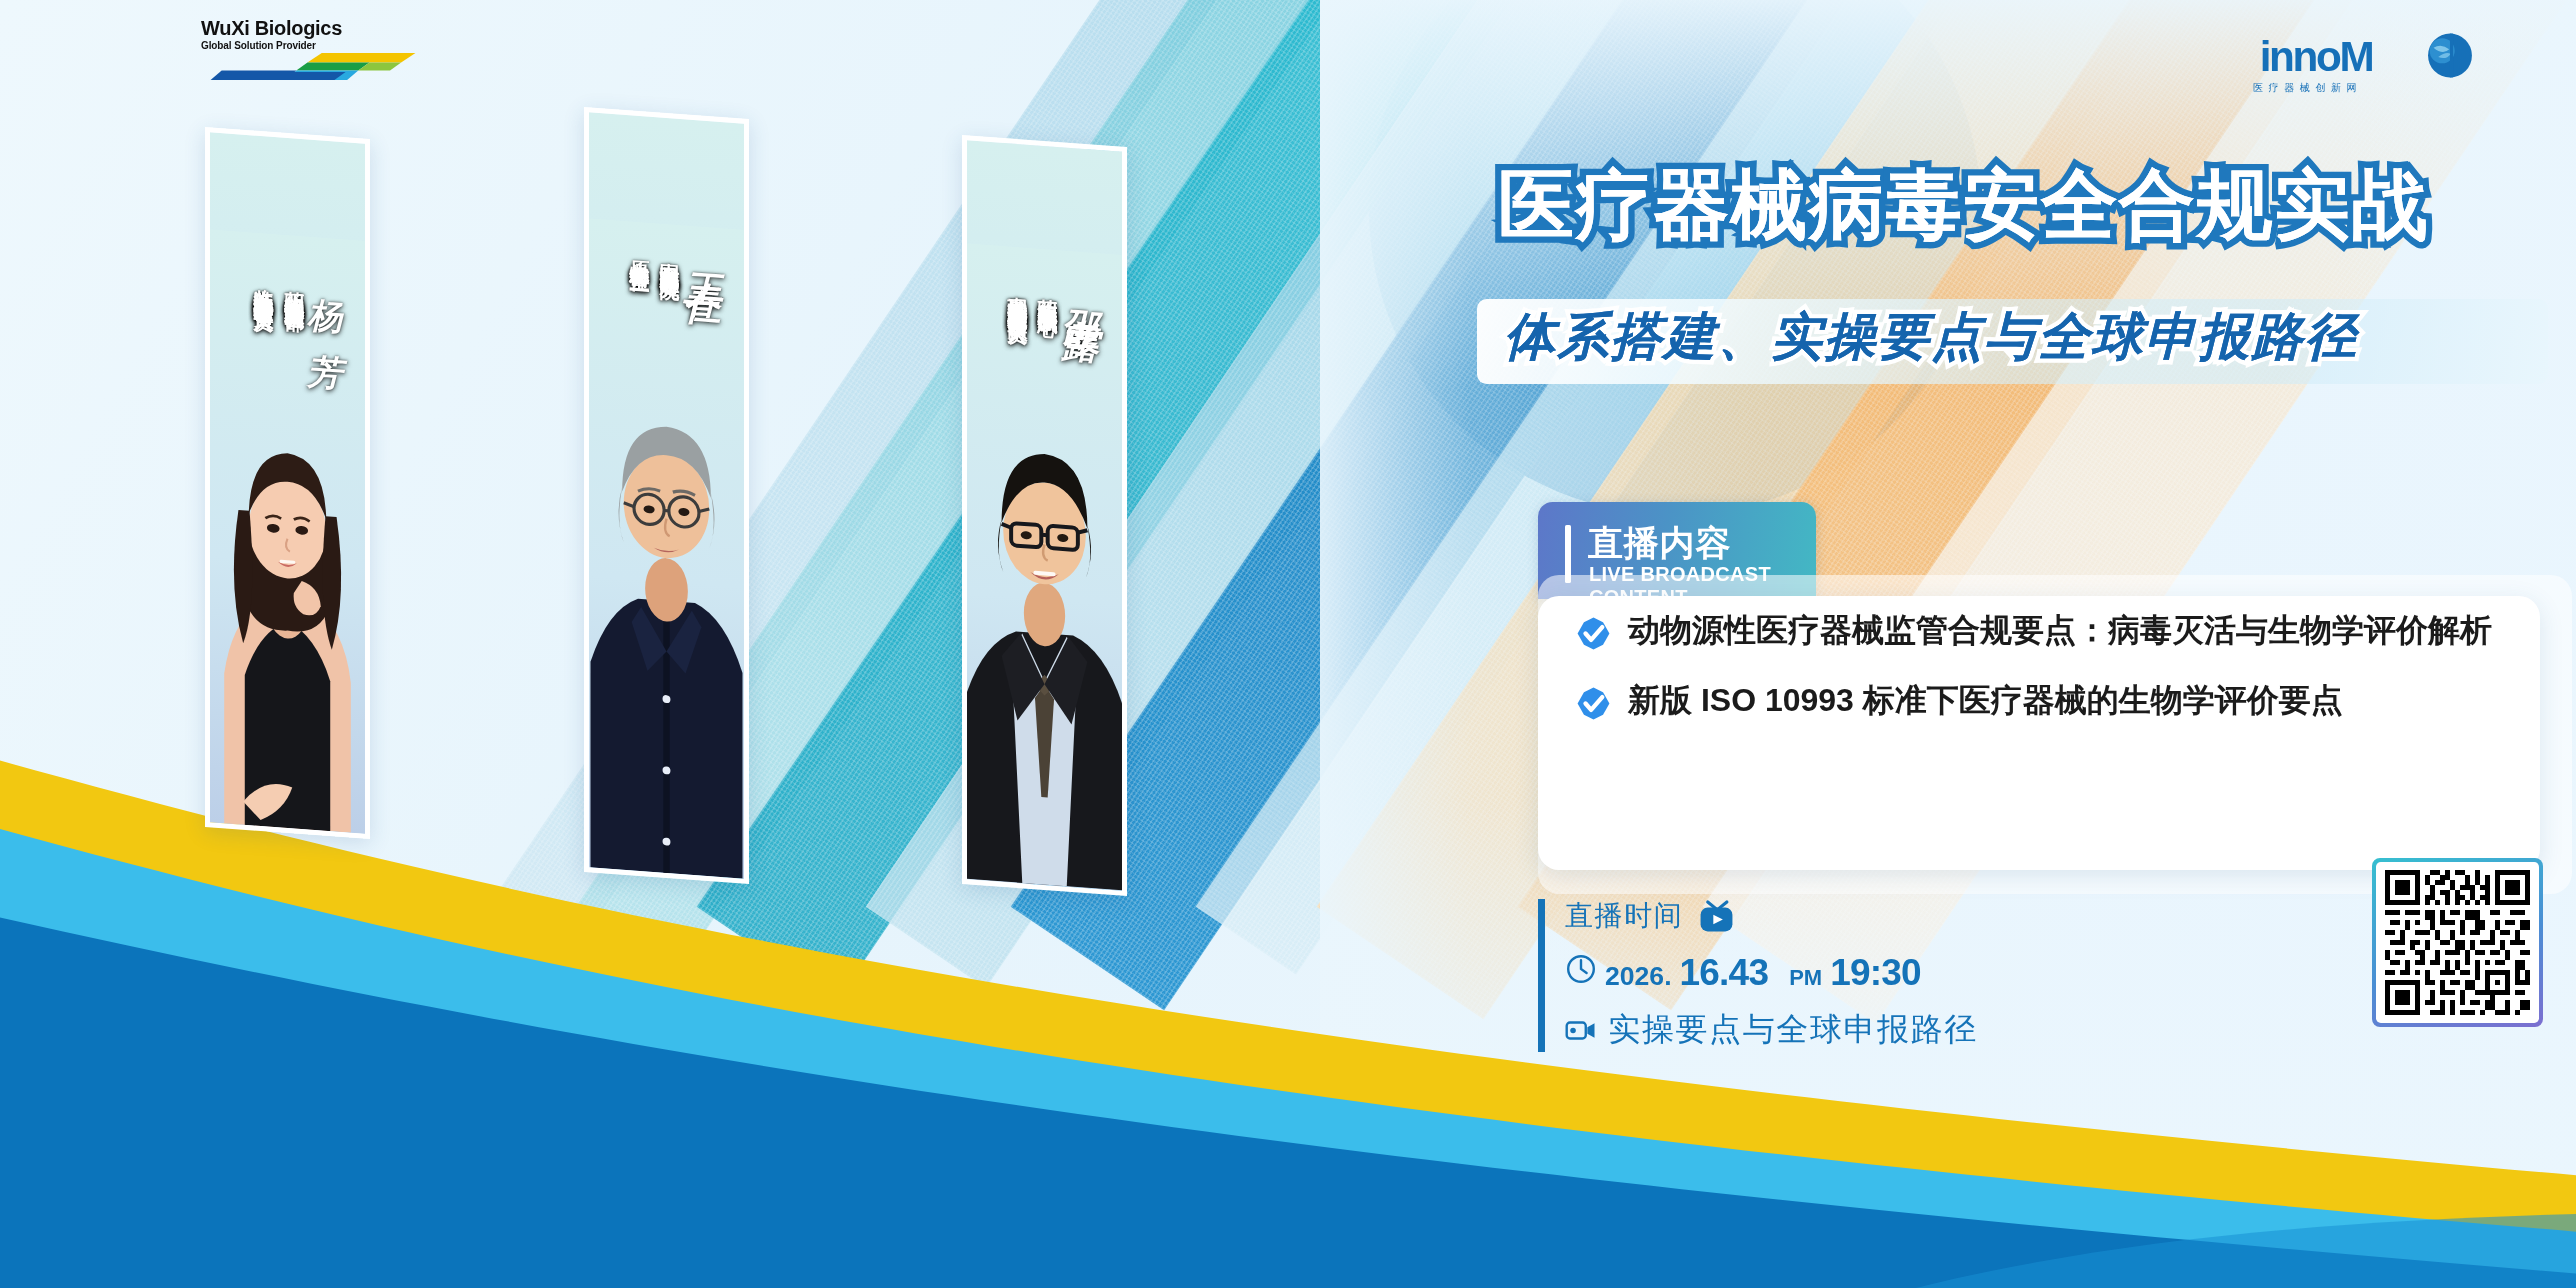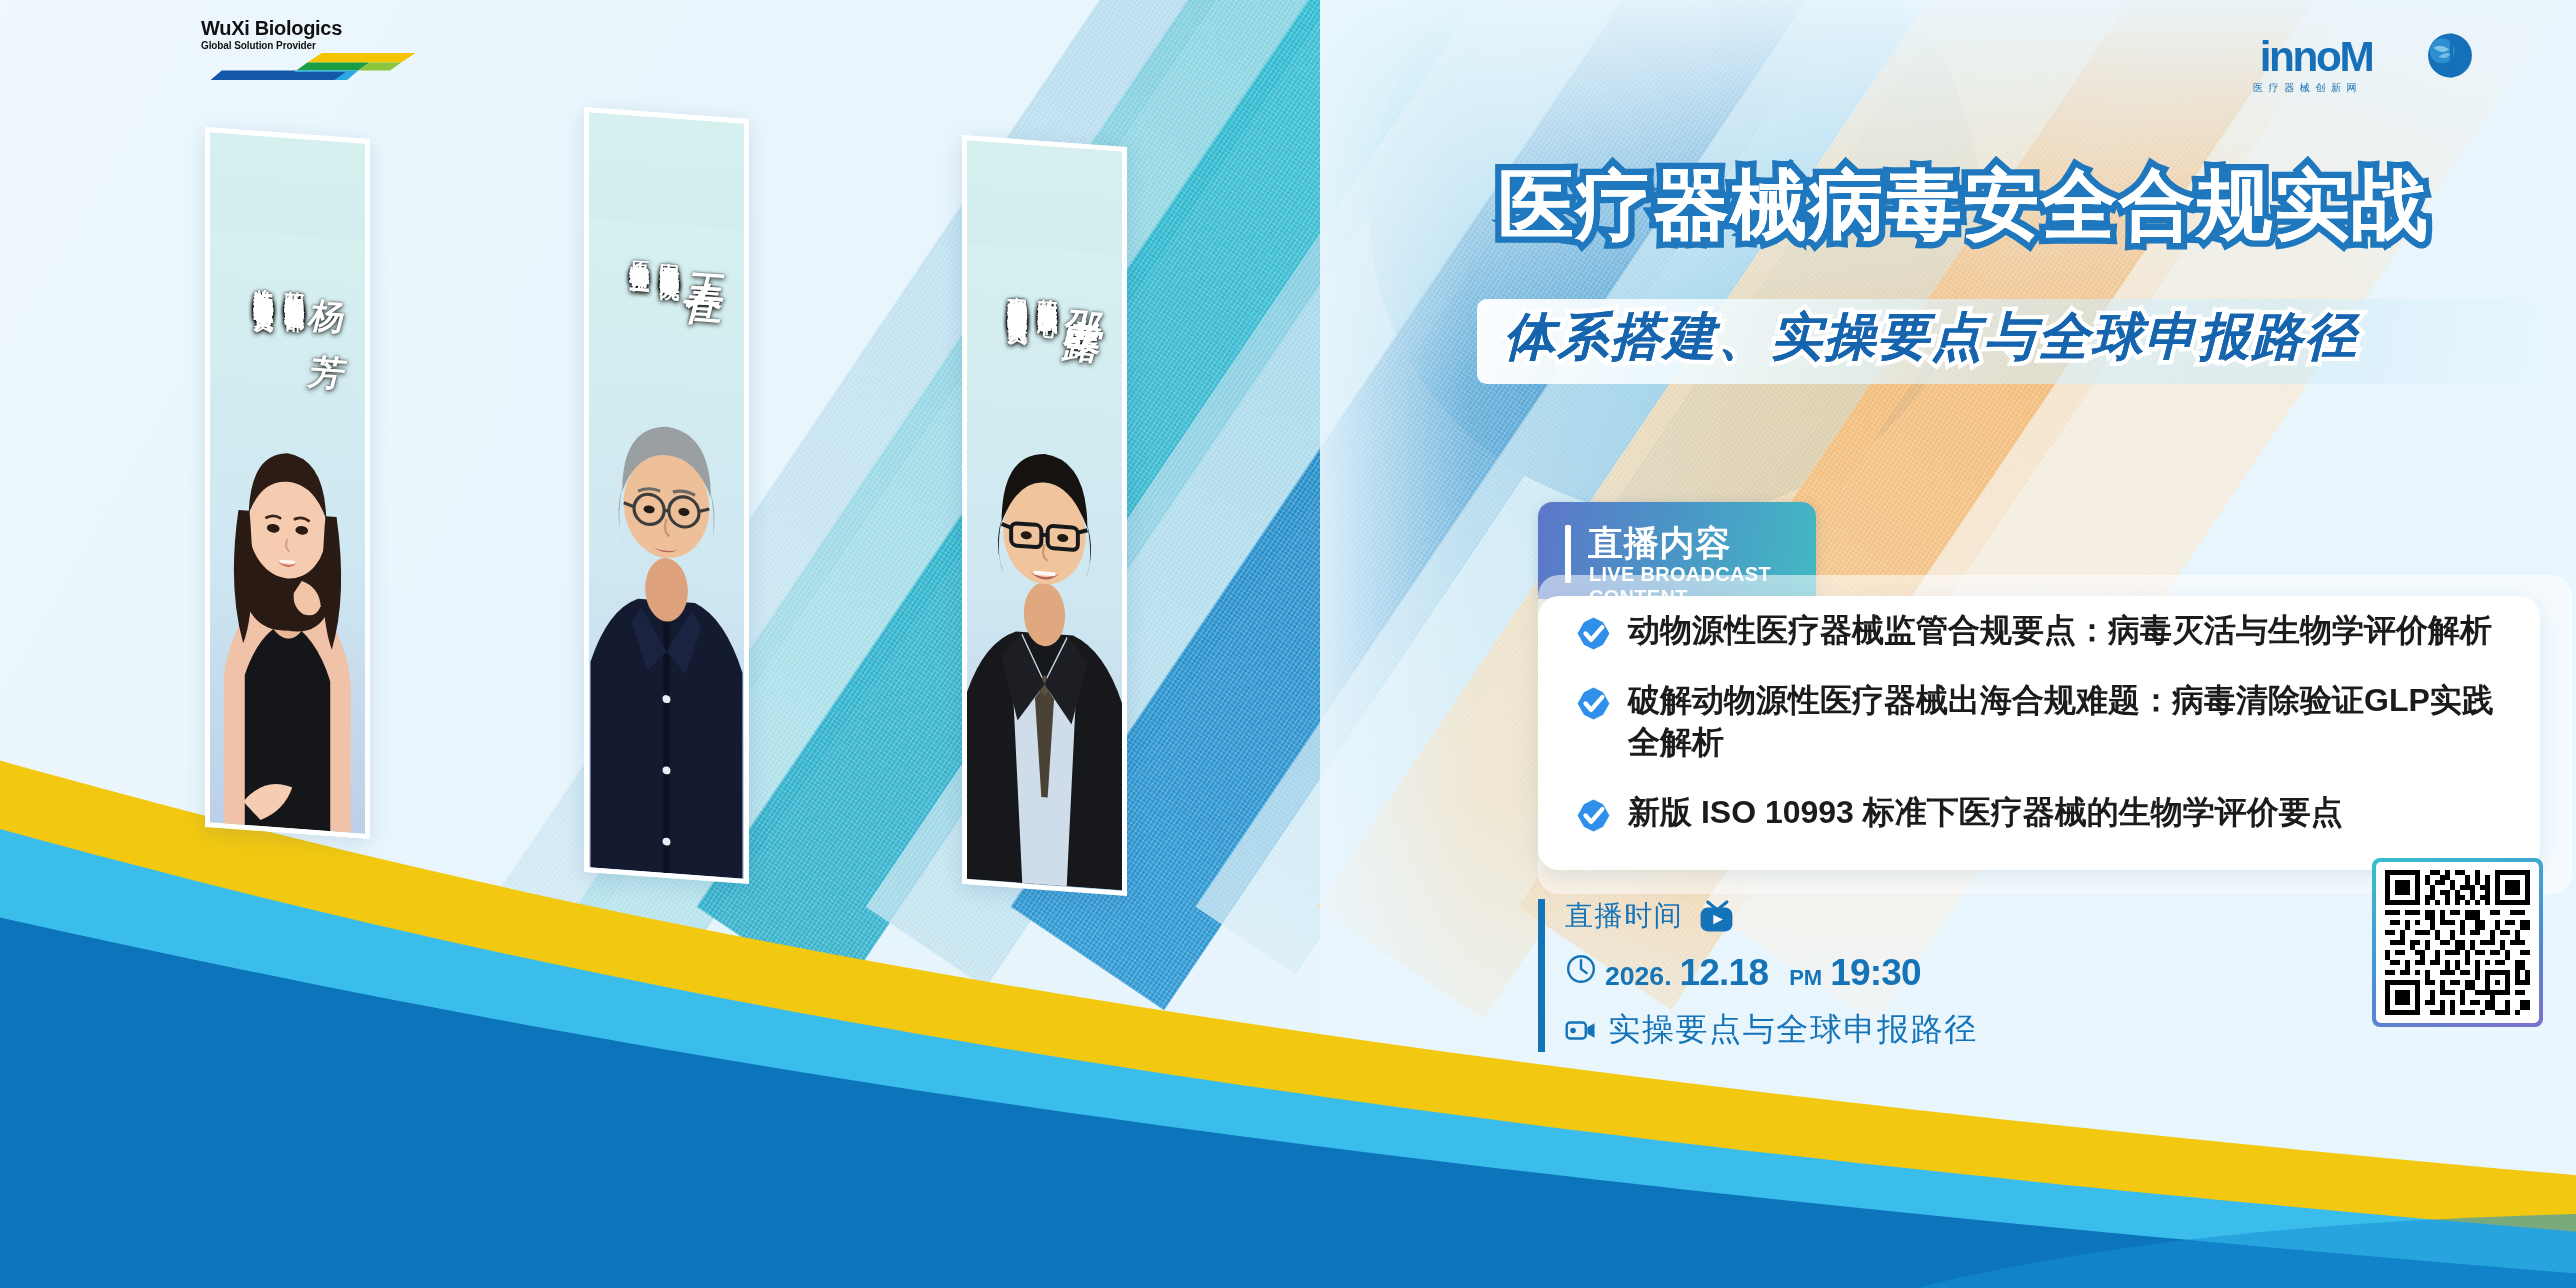--- a/index.html
+++ b/index.html
@@ -412,27 +412,20 @@
           <path d="M22,2 L34,8 L42,22 L34,36 L22,42 L10,36 L2,22 L10,8 Z" fill="#2f8fea"></path>
           <path d="M12,22 L19,30 L33,14" stroke="#fff" stroke-width="5.5" fill="none" stroke-linecap="round" stroke-linejoin="round"></path>
         </svg>
         <div class="b-text">动物源性医疗器械监管合规要点：病毒灭活与生物学评价解析</div>
       </div>
       <div class="bullet">
         <svg class="b-icon" viewBox="0 0 44 44">
           <path d="M22,2 L34,8 L42,22 L34,36 L22,42 L10,36 L2,22 L10,8 Z" fill="#2f8fea"></path>
           <path d="M12,22 L19,30 L33,14" stroke="#fff" stroke-width="5.5" fill="none" stroke-linecap="round" stroke-linejoin="round"></path>
         </svg>
-        <div class="b-text">破解动物源性医疗器械出海合规难题：病毒清除验证GLP实践全解析</div>
-      </div>
-      <div class="bullet">
-        <svg class="b-icon" viewBox="0 0 44 44">
-          <path d="M22,2 L34,8 L42,22 L34,36 L22,42 L10,36 L2,22 L10,8 Z" fill="#2f8fea"></path>
-          <path d="M12,22 L19,30 L33,14" stroke="#fff" stroke-width="5.5" fill="none" stroke-linecap="round" stroke-linejoin="round"></path>
-        </svg>
         <div class="b-text">新版 ISO 10993 标准下医疗器械的生物学评价要点</div>
       </div>
     </div>
 
     <div class="live-time">
       <div class="lt-bar"></div>
 
       <div class="lt-row1">
         <span class="lt-label">直播时间</span>
         <svg width="43" height="43" viewBox="0 0 54 54">
@@ -442,21 +435,21 @@
           <path d="M23,26 L35,32 L23,38 Z" fill="#fff"></path>
         </svg>
       </div>
 
       <div class="lt-row2">
         <svg width="32" height="32" viewBox="0 0 40 40">
           <circle cx="20" cy="20" r="16" fill="none" stroke="#1573b8" stroke-width="3"></circle>
           <path d="M20,9 L20,20 L27,25" stroke="#1573b8" stroke-width="3" fill="none" stroke-linecap="round"></path>
         </svg>
         <span class="lt-date-pre">2026.</span>
-        <span class="lt-date-big">12.18</span>
+        <span class="lt-date-big">16.43</span>
         <span class="lt-pm">PM</span>
         <span class="lt-hour">19:30</span>
       </div>
 
       <div class="lt-row3">
         <svg width="32" height="27" viewBox="0 0 40 34">
           <rect x="2" y="7" width="24" height="20" rx="4" fill="none" stroke="#1573b8" stroke-width="3"></rect>
           <circle cx="10" cy="17" r="3.5" fill="#1573b8"></circle>
           <path d="M28,13 L37,8 L37,26 L28,21 Z" fill="#1573b8"></path>
         </svg>

